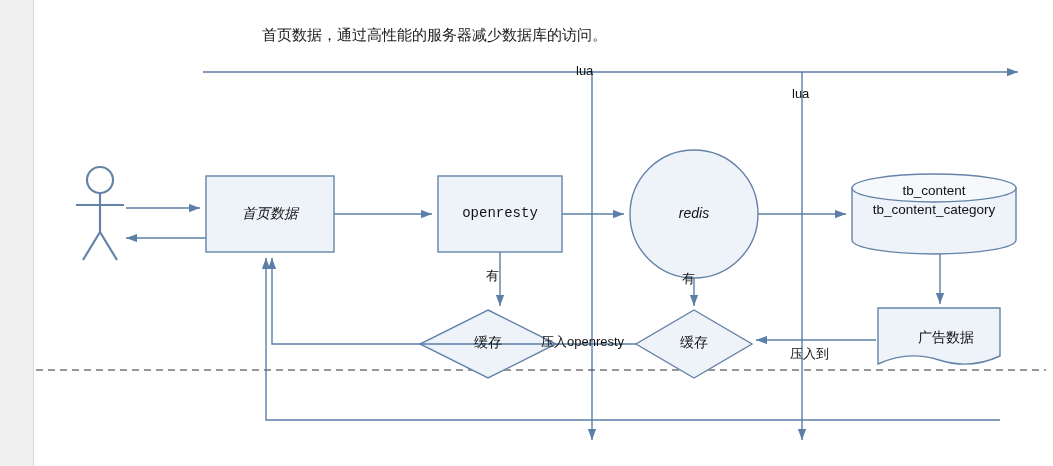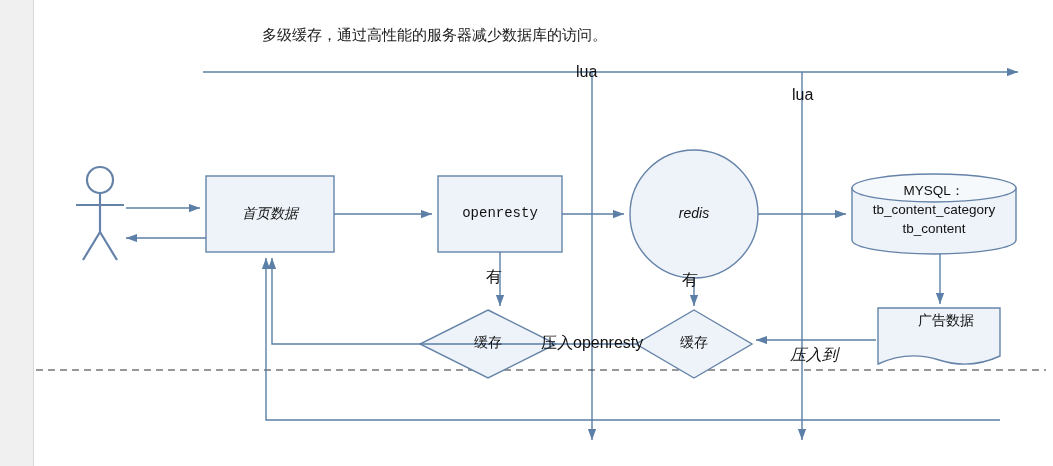--- a/index.html
+++ b/index.html
@@ -45,21 +45,21 @@
   .node-label {
     position: absolute;
     text-align: center;
     font-size: 14px;
     color: #111111;
     white-space: nowrap;
     pointer-events: none;
   }
   .edge-label {
     position: absolute;
-    font-size: 16px;
+    font-size: 13px;
     color: #111111;
     white-space: nowrap;
   }
   .db-label {
     position: absolute;
     text-align: center;
     font-size: 13.5px;
     color: #111111;
     line-height: 19px;
     white-space: nowrap;
@@ -140,36 +140,35 @@
 
     <line x1="940" y1="254" x2="940" y2="304" stroke="#5b7fa6" stroke-width="1.4" marker-end="url(#arrow)"></line>
 
     <line x1="876" y1="340" x2="756" y2="340" stroke="#5b7fa6" stroke-width="1.4" marker-end="url(#arrow)"></line>
 
     <path d="M636,344 L272,344 L272,258" stroke="#5b7fa6" stroke-width="1.4" fill="none" marker-end="url(#arrow)"></path>
 
     <path d="M1000,420 L266,420 L266,258" stroke="#5b7fa6" stroke-width="1.4" fill="none" marker-end="url(#arrow)"></path>
   </svg>
 
-  <div class="title-text">多级缓存，通过高性能的服务器减少数据库的访问。</div>
+  <div class="title-text">首页数据，通过高性能的服务器减少数据库的访问。</div>
 
   <div class="node-label" style="left:206px; top:205px; width:128px;font-style:italic;">首页数据</div>
   <div class="node-label" style="left:438px; top:205px; width:124px;font-family:Liberation Mono, monospace;">openresty</div>
   <div class="node-label" style="left:634px; top:205px; width:120px;font-style:italic;">redis</div>
 
   <div class="db-label" style="left:852px; top:181px; width:164px;">
-    <div>MYSQL：</div>
+    <div>tb_content</div>
     <div>tb_content_category</div>
-    <div>tb_content</div>
   </div>
 
-  <div class="node-label" style="left:878px; top:312px; width:136px;">广告数据</div>
+  <div class="node-label" style="left:878px; top:329px; width:136px;">广告数据</div>
   <div class="node-label" style="left:456px; top:334px; width:64px;">缓存</div>
   <div class="node-label" style="left:662px; top:334px; width:64px;">缓存</div>
 
   <div class="edge-label" style="left:576px; top:63px;">lua</div>
   <div class="edge-label" style="left:792px; top:86px;">lua</div>
   <div class="edge-label" style="left:486px; top:267px;">有</div>
   <div class="edge-label" style="left:682px; top:270px;">有</div>
   <div class="edge-label" style="left:541px; top:333px;text-align:center;">压入openresty</div>
-  <div class="edge-label" style="left:790px; top:345px;font-style:italic;">压入到</div>
+  <div class="edge-label" style="left:790px; top:345px;">压入到</div>
 
 </div>
 
 </body></html>

